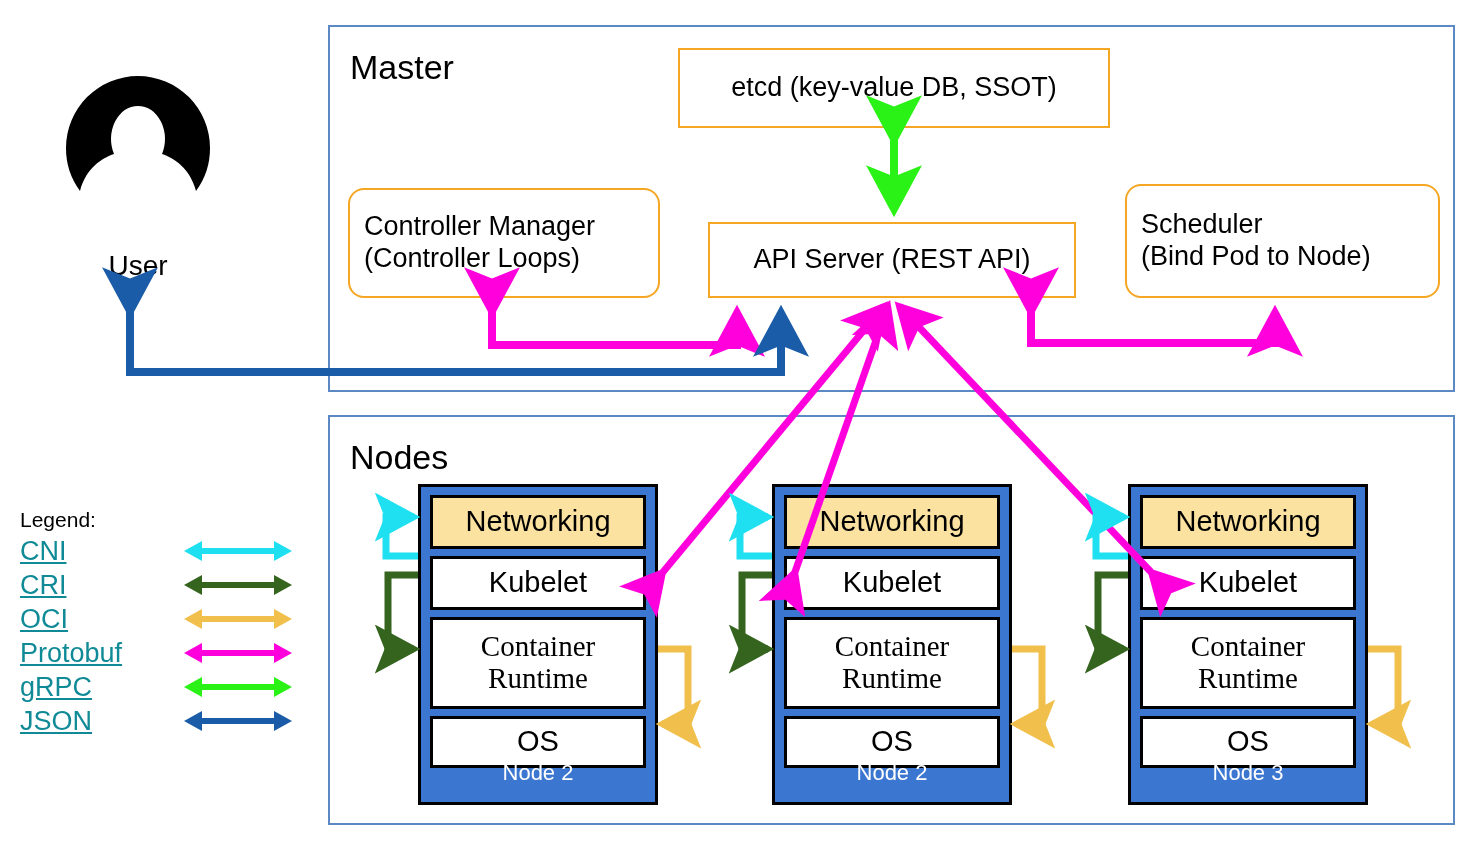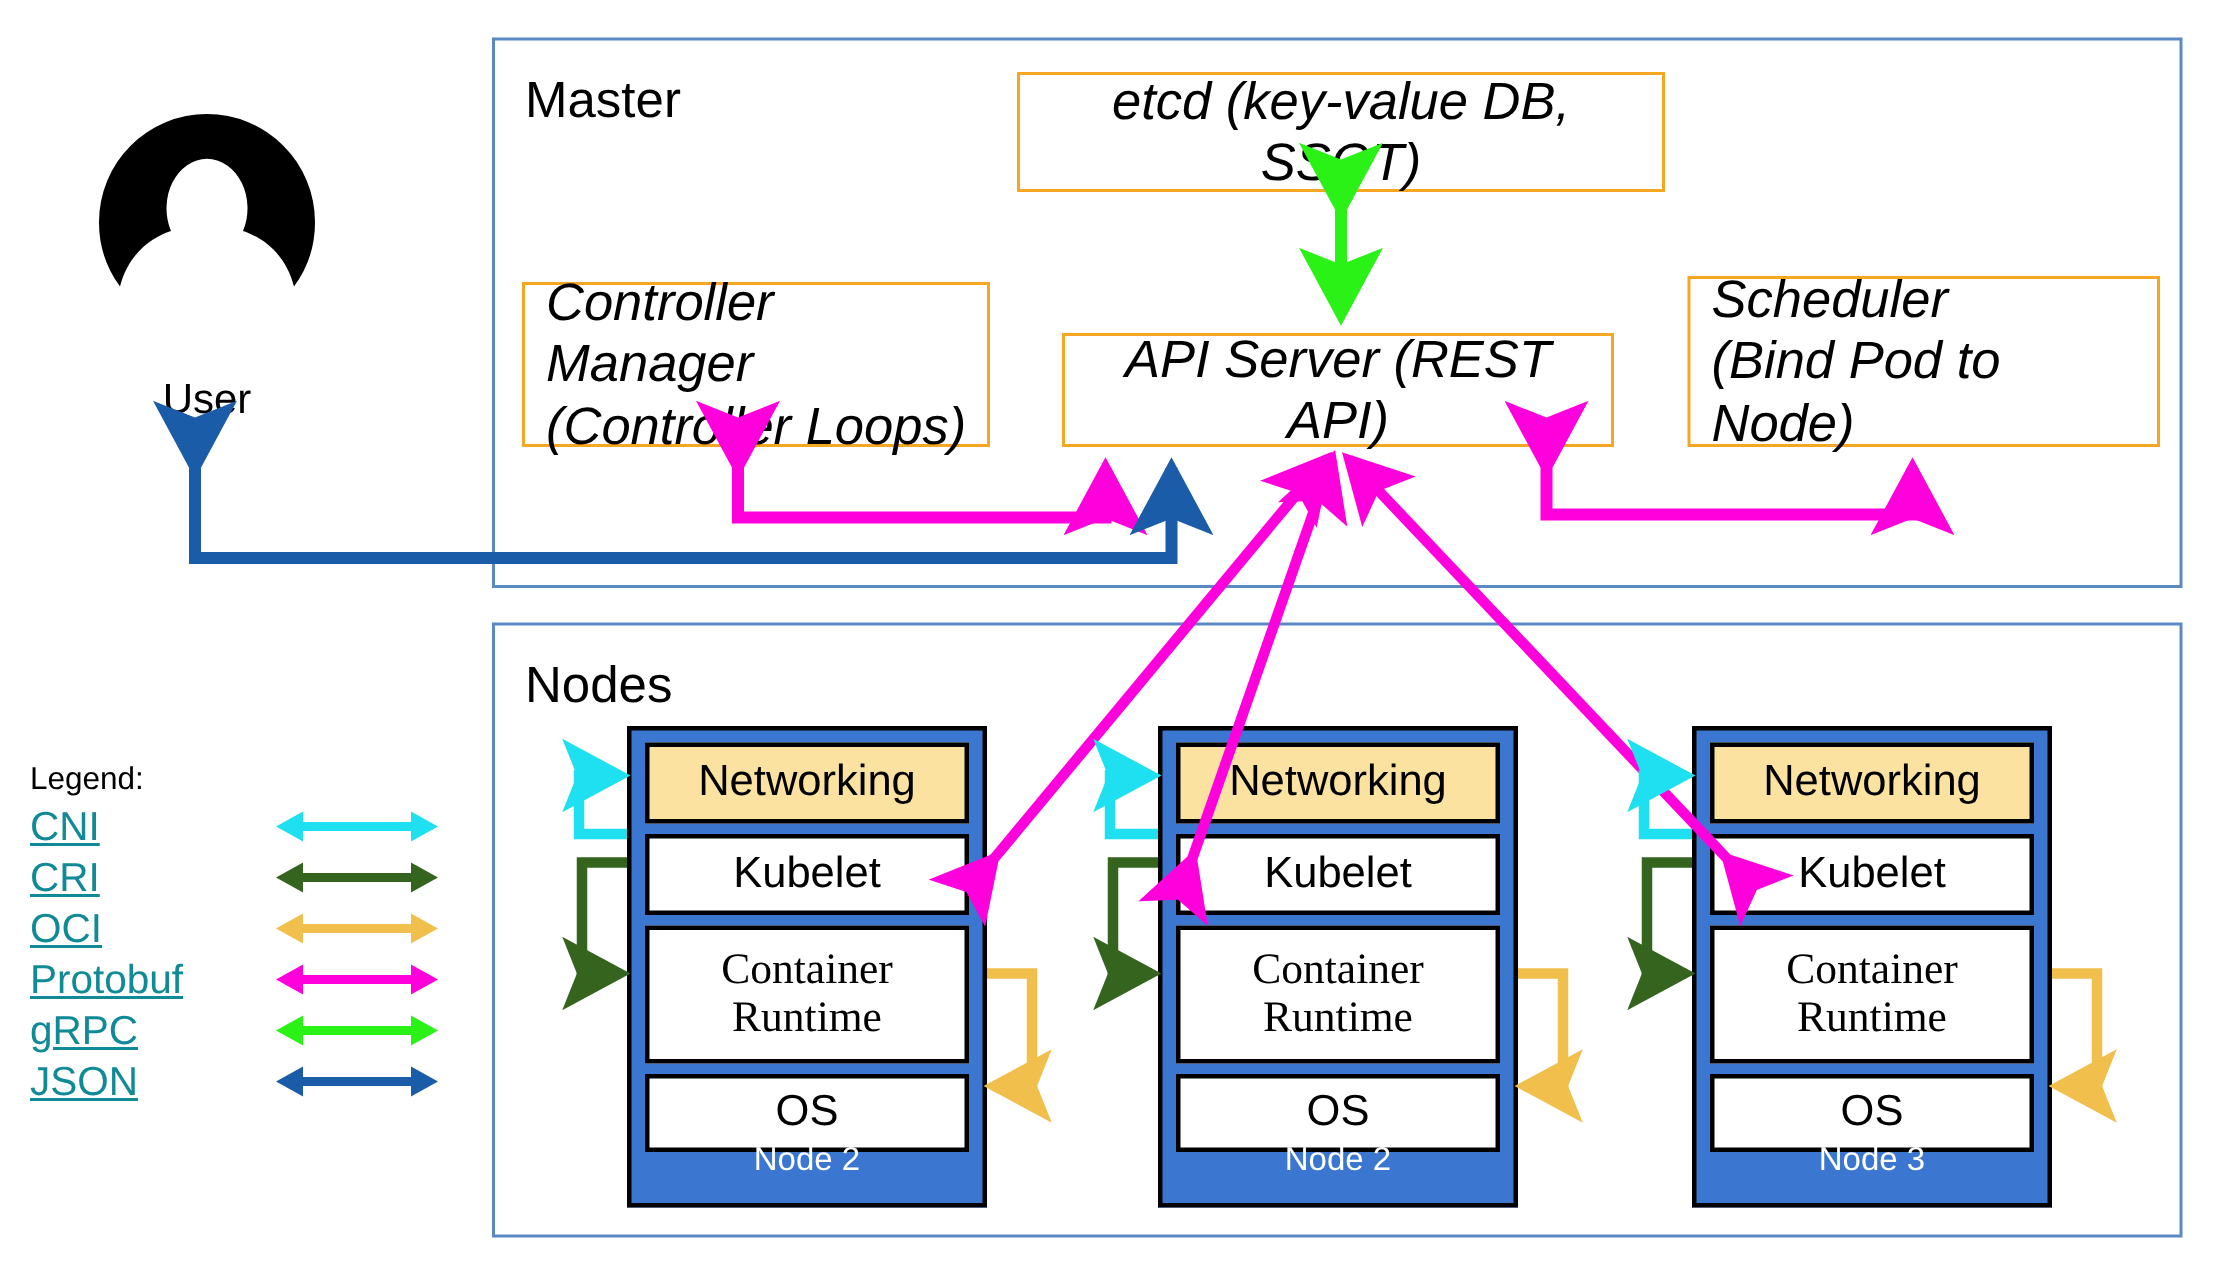--- a/index.html
+++ b/index.html
@@ -44,29 +44,29 @@
   .comp-box {
     position: absolute;
     border: 2px solid #f5a623;
     background: #ffffff;
     box-sizing: border-box;
     display: flex;
     align-items: center;
     justify-content: center;
     text-align: center;
     color: #000000;
-    font-size: 35px;
+    font-size: 27px;
     line-height: 1.18;
     padding: 0 8px;
-    font-style: italic;
   }
   .comp-box.left-align {
     justify-content: flex-start;
     text-align: left;
     padding-left: 14px;
+    border-radius: 16px;
   }
 
   
   #user-icon { position: absolute; left: 62px; top: 72px; }
   #user-label {
     position: absolute;
     left: 62px;
     top: 250px;
     width: 152px;
     text-align: center;

